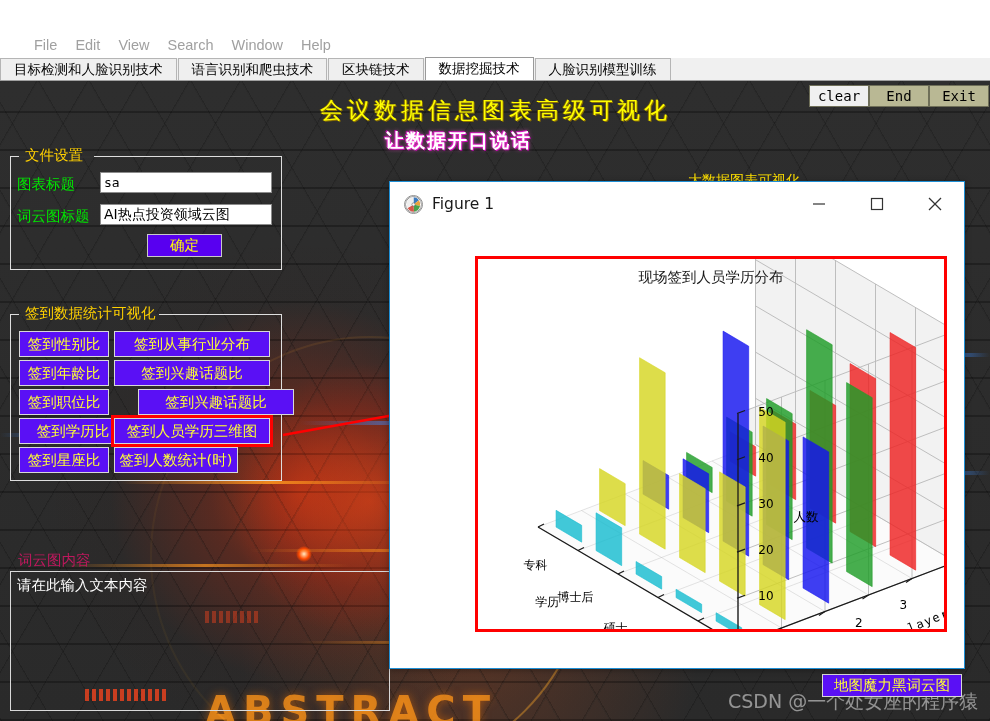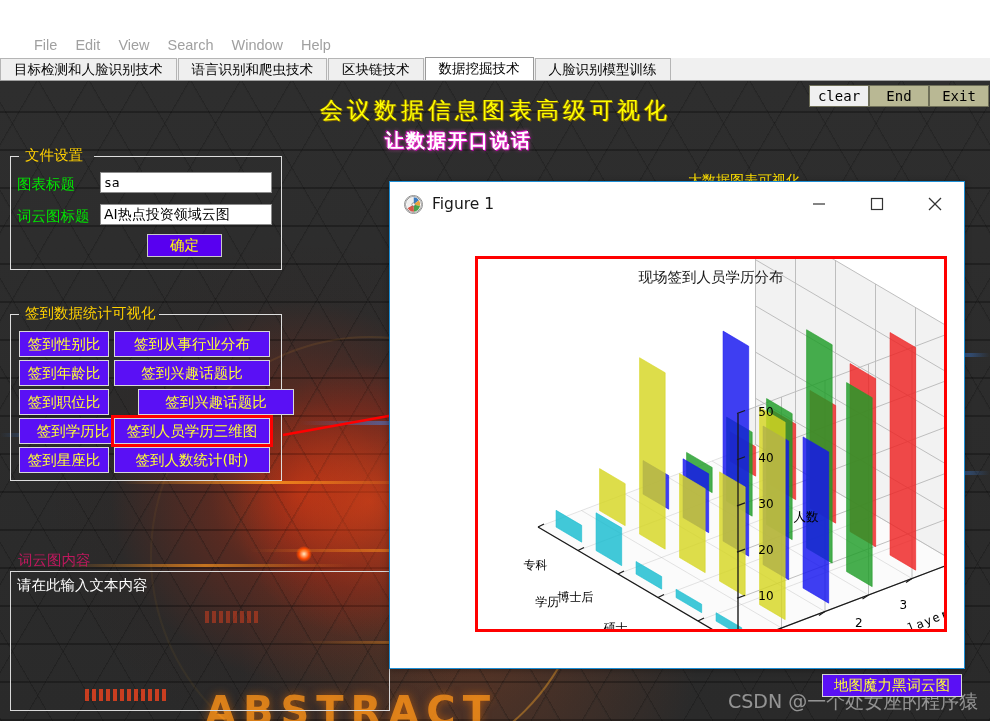--- a/index.html
+++ b/index.html
@@ -426,21 +426,21 @@
   <div class="vbtn" style="left:19px; top:331px; width:90px; height:26px;">签到性别比</div>
   <div class="vbtn" style="left:19px; top:360px; width:90px; height:26px;">签到年龄比</div>
   <div class="vbtn" style="left:19px; top:389px; width:90px; height:26px;">签到职位比</div>
   <div class="vbtn" style="left:19px; top:418px; width:108px; height:26px;">签到学历比</div>
   <div class="vbtn" style="left:19px; top:447px; width:90px; height:26px;">签到星座比</div>
 
   <div class="vbtn" style="left:114px; top:331px; width:156px; height:26px;">签到从事行业分布</div>
   <div class="vbtn" style="left:114px; top:360px; width:156px; height:26px;">签到兴趣话题比</div>
   <div class="vbtn" style="left:114px; top:389px; width:156px; height:26px;margin-left:24px;">签到兴趣话题比</div>
   <div class="vbtn highlight" style="left:114px; top:418px; width:156px; height:26px;">签到人员学历三维图</div>
-  <div class="vbtn" style="left:114px; top:447px; width:156px; height:26px;text-align:right;">签到人数统计(时)</div>
+  <div class="vbtn" style="left:114px; top:447px; width:124px; height:26px;text-align:right;">签到人数统计(时)</div>
 
   <div class="field-label" style="left:18px; top:551px; color:#be185d;">词云图内容</div>
   <div class="ta-box" style="left:10px; top:571px; width:380px; height:140px;">
     <span>请在此输入文本内容</span>
   </div>
 
   <div class="right-panel-btn" style="left:822px; top:645px; width:140px; height:23px;">桃心绚丽彩词云图</div>
   <div class="right-panel-btn" style="left:822px; top:674px; width:140px; height:23px;">地图魔力黑词云图</div>
 
   <div class="watermark">CSDN @一个处女座的程序猿</div>

